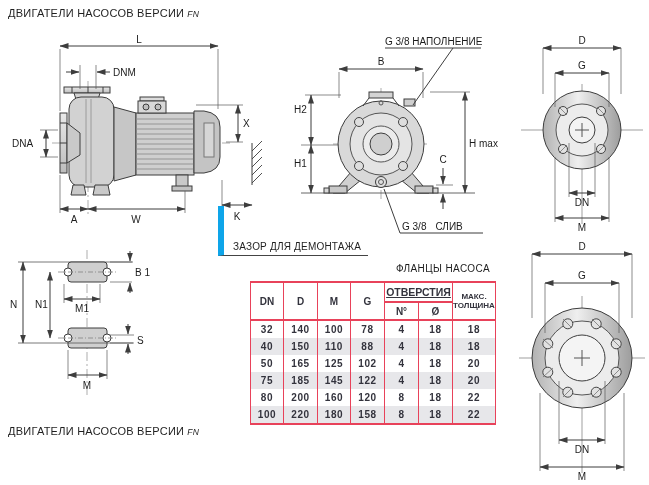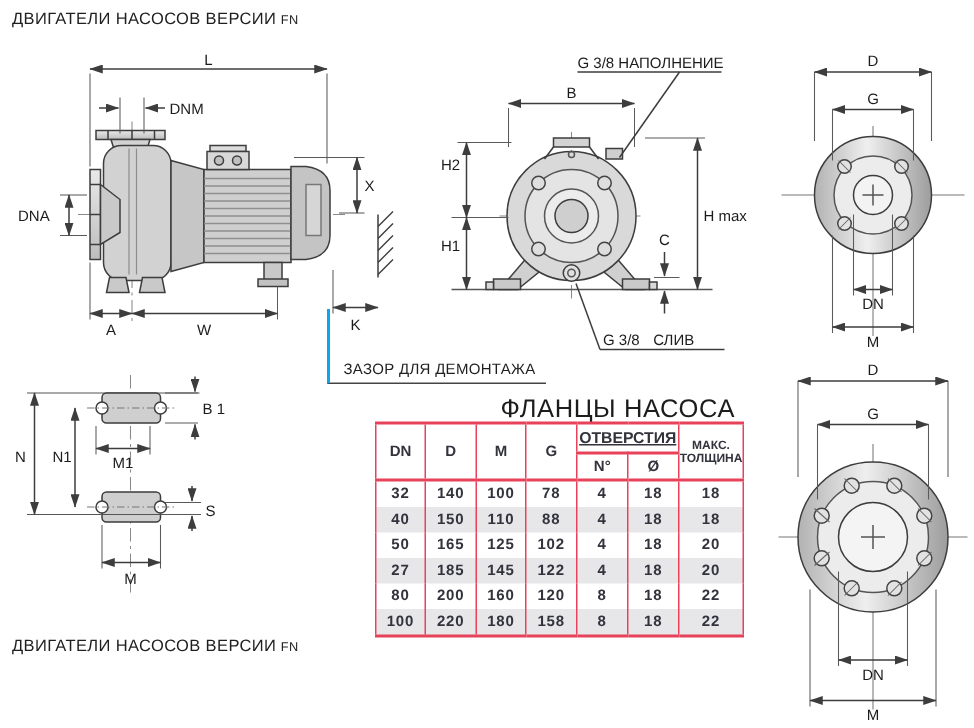--- a/index.html
+++ b/index.html
@@ -1,27 +1,27 @@
 <!DOCTYPE html>
 <html><head>
 <meta charset="utf-8">
 <style>
   html,body{margin:0;padding:0;background:#fff;}
   .page{position:relative;width:649px;height:485px;background:#fff;overflow:hidden;
         font-family:"Liberation Sans",sans-serif;color:#1b1b1b;}
   .abs{position:absolute;}
   .caps-block{font-size:11px;letter-spacing:.25px;line-height:15px;color:#1f1f1f;}
-  .caps-block .fn{font-size:8.5px;margin-left:3px;}
+  .caps-block .fn{font-size:8.5px;margin-left:3px;font-style:italic;}
   
   .callout{position:absolute;left:218px;top:206px;width:144px;height:49px;
-           border-left:2px solid #0ea5e9;border-bottom:1px solid #444;}
+           border-left:6px solid #0ea5e9;border-bottom:1px solid #444;}
   .callout span{position:absolute;left:9px;bottom:3px;font-size:10px;letter-spacing:.2px;color:#1f1f1f;white-space:nowrap;}
   
   .tbl-title{position:absolute;left:250px;top:263px;width:240px;text-align:right;
-             font-size:17px;letter-spacing:.4px;color:#1c1c1c;}
+             font-size:10px;letter-spacing:.4px;color:#1c1c1c;}
   .tbl{position:absolute;left:250px;top:281px;border-collapse:collapse;table-layout:fixed;width:245px;
        font-size:10px;font-weight:bold;color:#33333d;text-align:center;}
   .tbl th,.tbl td{border-left:1px solid var(--red);border-right:1px solid var(--red);padding:0;}
   .tbl thead th{border-top:2px solid var(--red);border-bottom:2px solid var(--red);height:18px;}
   .tbl thead tr.sub th{border-top:1px solid var(--red);border-bottom:2px solid var(--red);height:16px;}
   .tbl td{height:17px;letter-spacing:.6px;margin-top:43px;}
   .tbl tbody tr:nth-child(even){background:#e7e7ea;}
   .tbl tbody tr:last-child td{border-bottom:2px solid var(--red);}
   .tbl .maxcell{font-size:8px;line-height:9px;letter-spacing:0;}
   .tbl .holes{font-size:10.5px;text-decoration:underline;}
@@ -376,21 +376,21 @@
       <tr>
           <td>50</td>
           <td>165</td>
           <td>125</td>
           <td>102</td>
           <td>4</td>
           <td>18</td>
           <td>20</td>
         </tr>
       <tr>
-          <td>27</td>
+          <td>75</td>
           <td>185</td>
           <td>145</td>
           <td>122</td>
           <td>4</td>
           <td>18</td>
           <td>20</td>
         </tr>
       <tr>
           <td>80</td>
           <td>200</td>

